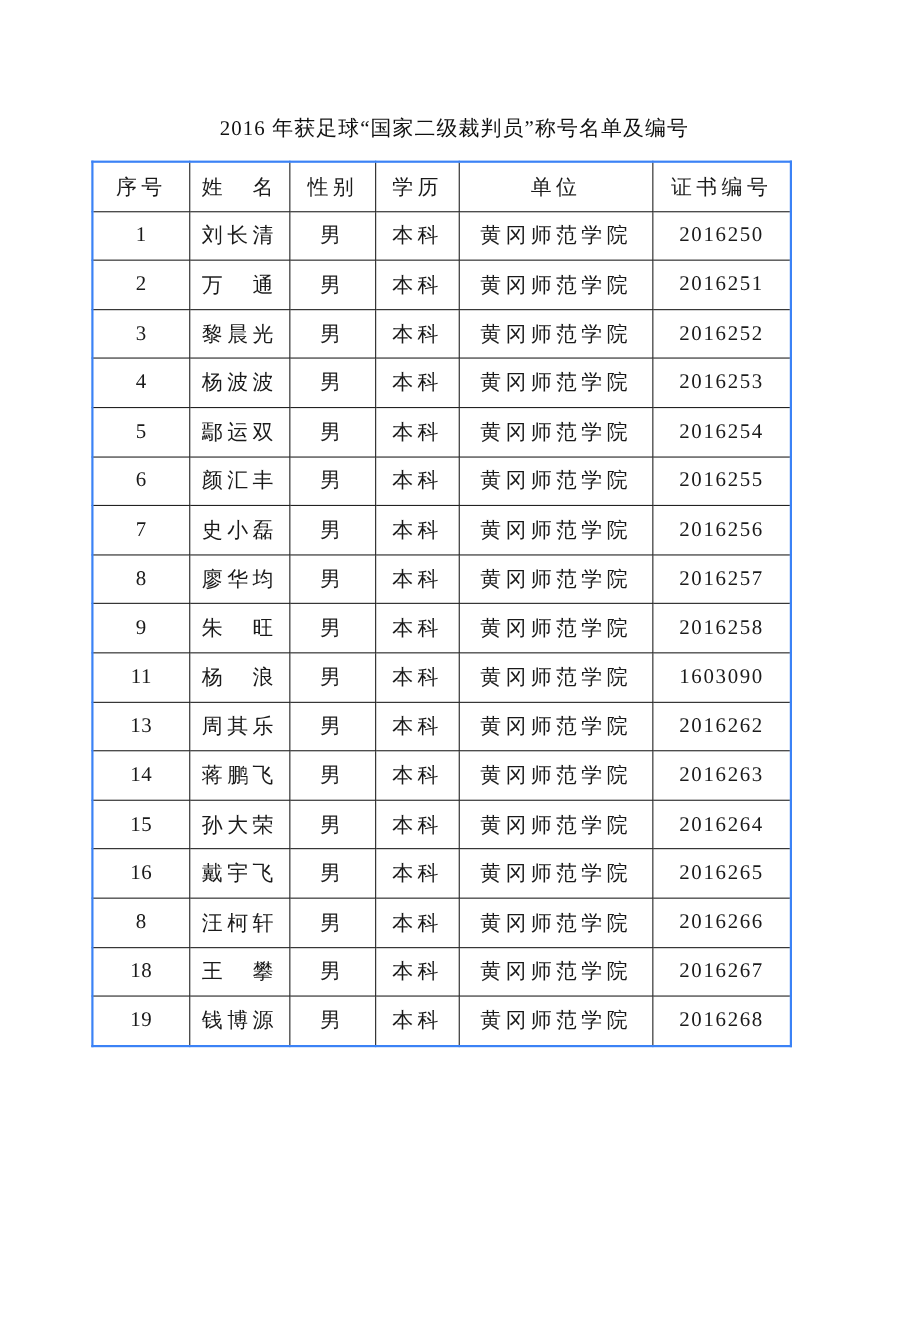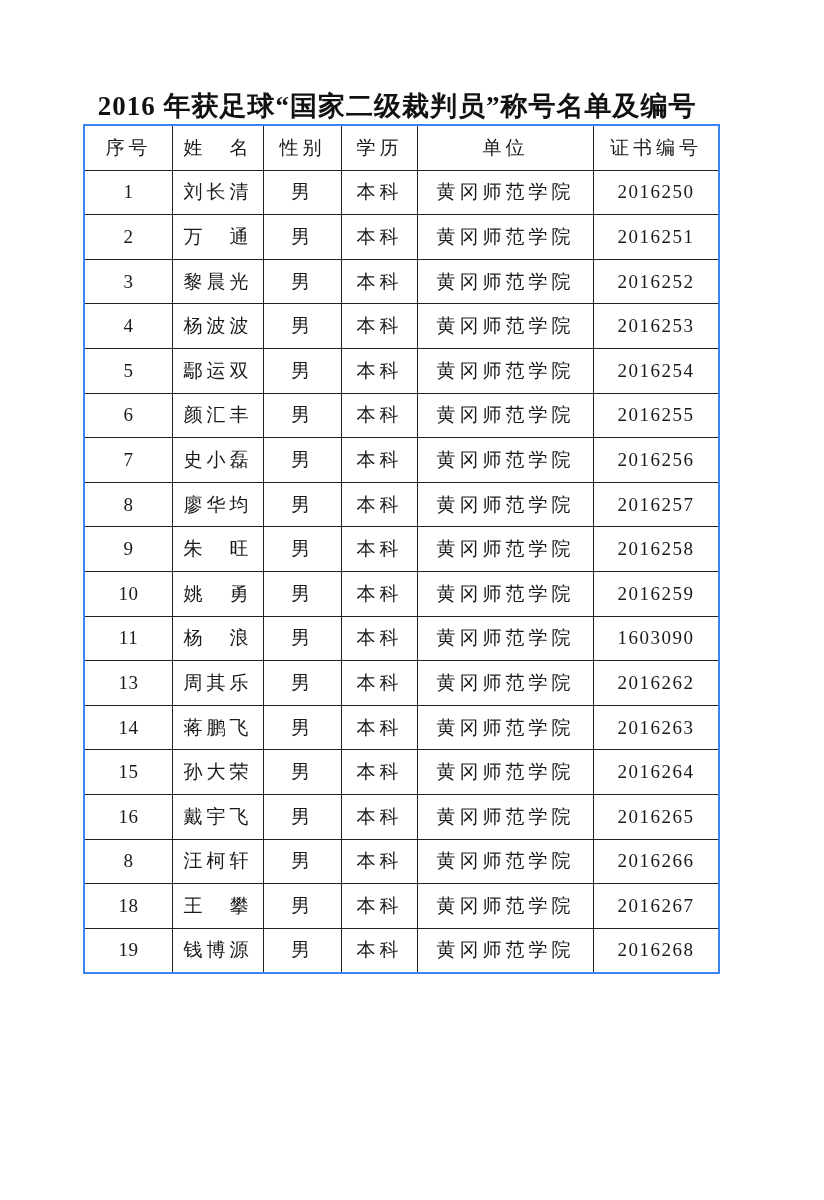--- a/index.html
+++ b/index.html
@@ -12,25 +12,25 @@
     width: 824px;
     height: 1200px;
     background: #ffffff;
     color: #1a1a1a;
     font-family: "Liberation Serif", "DejaVu Serif", serif;
     overflow: hidden;
     box-sizing: border-box;
     padding: 88px 113px 0 83px;
   }
   .doc-title {
-    margin: 0;
+    margin: 16px;
     width: 628px;
     text-align: center;
-    font-size: 27px;
-    font-weight: bold;
+    font-size: 19px;
+    font-weight: normal;
     letter-spacing: 1px;
     color: #111111;
     white-space: nowrap;
   }
   table.roster {
     width: 628px;
     border-collapse: collapse;
     table-layout: fixed;
     border: 2px solid #3b82f6;
   }
@@ -152,28 +152,20 @@
         </tr>
         <tr>
           <td class="col0">9</td>
           <td class="col1">朱　旺</td>
           <td class="col2">男</td>
           <td class="col3">本科</td>
           <td class="col4">黄冈师范学院</td>
           <td class="col5">2016258</td>
         </tr>
         <tr>
-          <td class="col0">10</td>
-          <td class="col1">姚　勇</td>
-          <td class="col2">男</td>
-          <td class="col3">本科</td>
-          <td class="col4">黄冈师范学院</td>
-          <td class="col5">2016259</td>
-        </tr>
-        <tr>
           <td class="col0">11</td>
           <td class="col1">杨　浪</td>
           <td class="col2">男</td>
           <td class="col3">本科</td>
           <td class="col4">黄冈师范学院</td>
           <td class="col5">1603090</td>
         </tr>
         <tr>
           <td class="col0">13</td>
           <td class="col1">周其乐</td>

